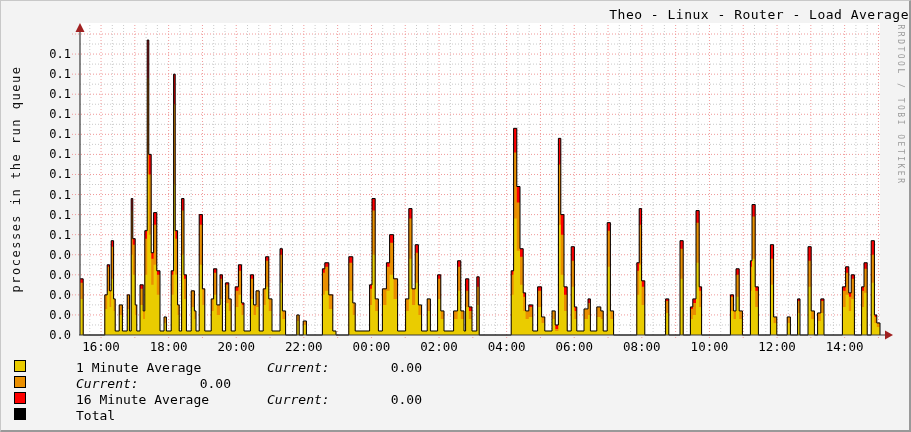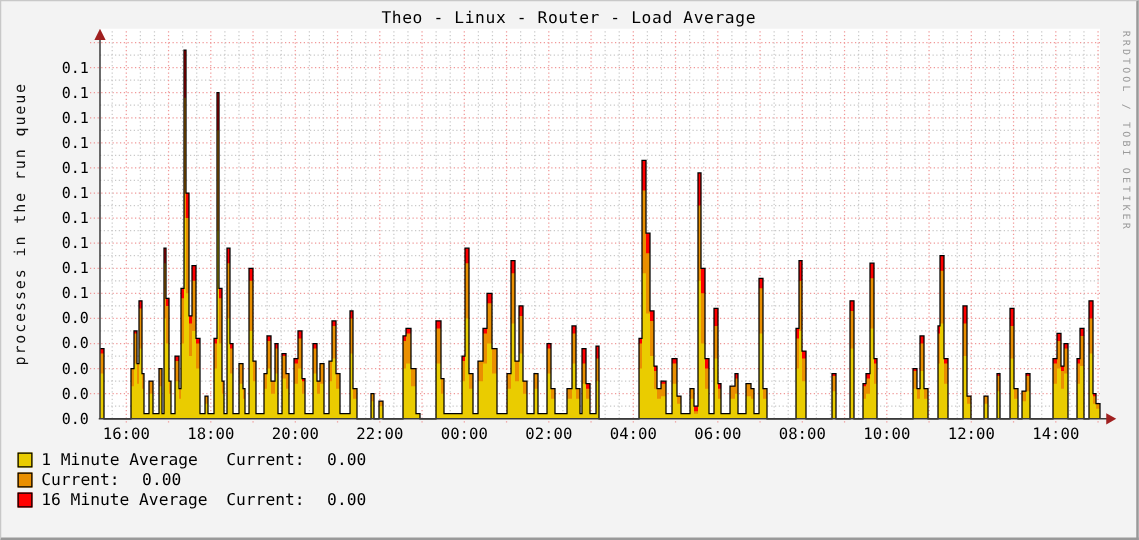--- a/index.html
+++ b/index.html
@@ -10,40 +10,40 @@
     border-top:1px solid #c8c8c8;
     border-left:1px solid #c8c8c8;
     border-right:3px solid #999999;
     border-bottom:3px solid #999999;
     font-family:"DejaVu Sans Mono","Liberation Mono",monospace;
     overflow:hidden;
   }
   #chart-svg{position:absolute;left:0;top:0;}
   .title{
     position:absolute;left:0;right:0;top:6px;
-    text-align:center;font-size:13px;color:#000;
+    text-align:right;font-size:13px;color:#000;
     letter-spacing:0.5px;white-space:pre;
   }
   .ylabel{
     position:absolute;left:-104px;top:170px;width:240px;height:16px;
     transform:rotate(-90deg);
     text-align:center;font-size:12px;color:#111;letter-spacing:1.5px;white-space:pre;
   }
   .watermark{
     position:absolute;left:797px;top:97px;width:200px;height:14px;
     transform:rotate(90deg);
     text-align:center;font-size:8px;color:#9b9b9b;letter-spacing:2.5px;white-space:pre;
   }
   .legend{position:absolute;left:13px;top:359px;font-size:13px;color:#000;}
-  .legend-row{display:flex;align-items:center;height:16px;}
+  .legend-row{display:flex;align-items:flex-start;height:16px;gap:43px;}
   .lg-swatch{
     width:10px;height:10px;border:1px solid #000;margin-right:7px;flex:0 0 auto;
   }
   .lg-label{display:inline-block;width:148px;white-space:pre;}
-  .lg-cur{display:inline-block;width:62px;white-space:pre;}
+  .lg-cur{display:inline-block;width:62px;white-space:pre;font-style:italic;}
   .lg-val{display:inline-block;width:50px;text-align:right;white-space:pre;}
 </style>
 </head>
 <body>
 
 <div id="graph">
   <svg id="chart-svg" width="908" height="429">
       <rect x="79" y="22" width="800" height="312" fill="#ffffff"></rect>
       <line x1="79" y1="323.96699669966995" x2="879" y2="323.96699669966995" stroke="#c9c9c9" stroke-width="1" stroke-dasharray="1,2"></line>
       <line x1="71" y1="313.93399339933995" x2="879" y2="313.93399339933995" stroke="#f09898" stroke-width="1" stroke-dasharray="1,2"></line>
@@ -197,14 +197,20 @@
       <span class="lg-swatch" style="background: rgb(234, 143, 0);"></span>
       <span class="lg-cur">Current:</span>
       <span class="lg-val">0.00</span>
     </div>
     <div class="legend-row">
       <span class="lg-swatch" style="background: rgb(255, 0, 0);"></span>
       <span class="lg-label">16 Minute Average</span>
       <span class="lg-cur">Current:</span>
       <span class="lg-val">0.00</span>
     </div>
+    <div class="legend-row">
+      <span class="lg-swatch" style="background: rgb(0, 0, 0);"></span>
+      <span class="lg-label">Total</span>
+      <span class="lg-cur"></span>
+      <span class="lg-val"></span>
+    </div>
   </div>
 </div>
 
 </body></html>

